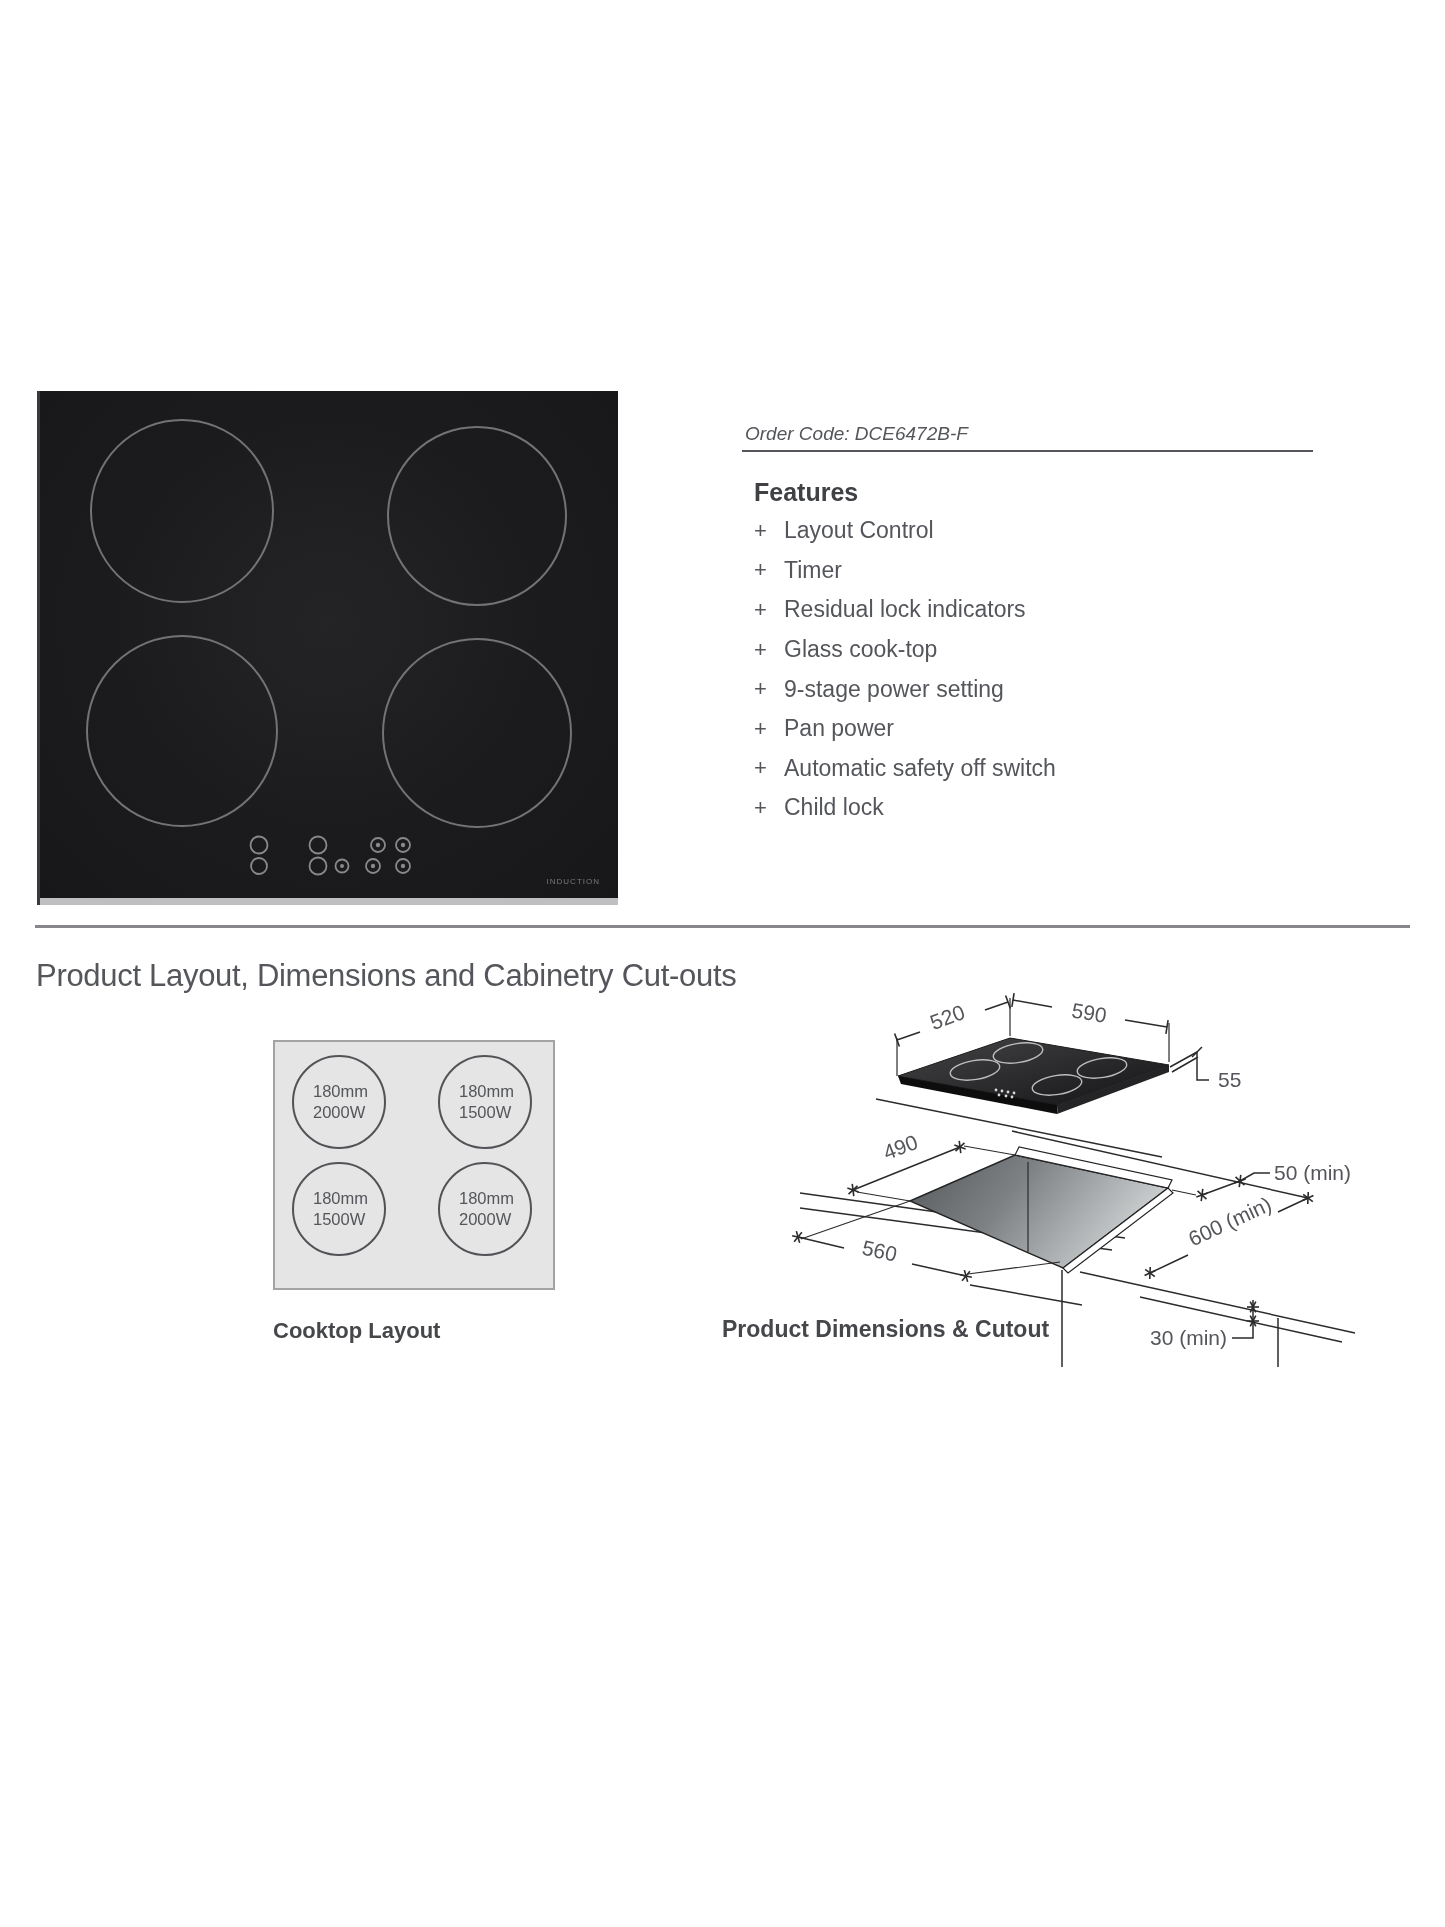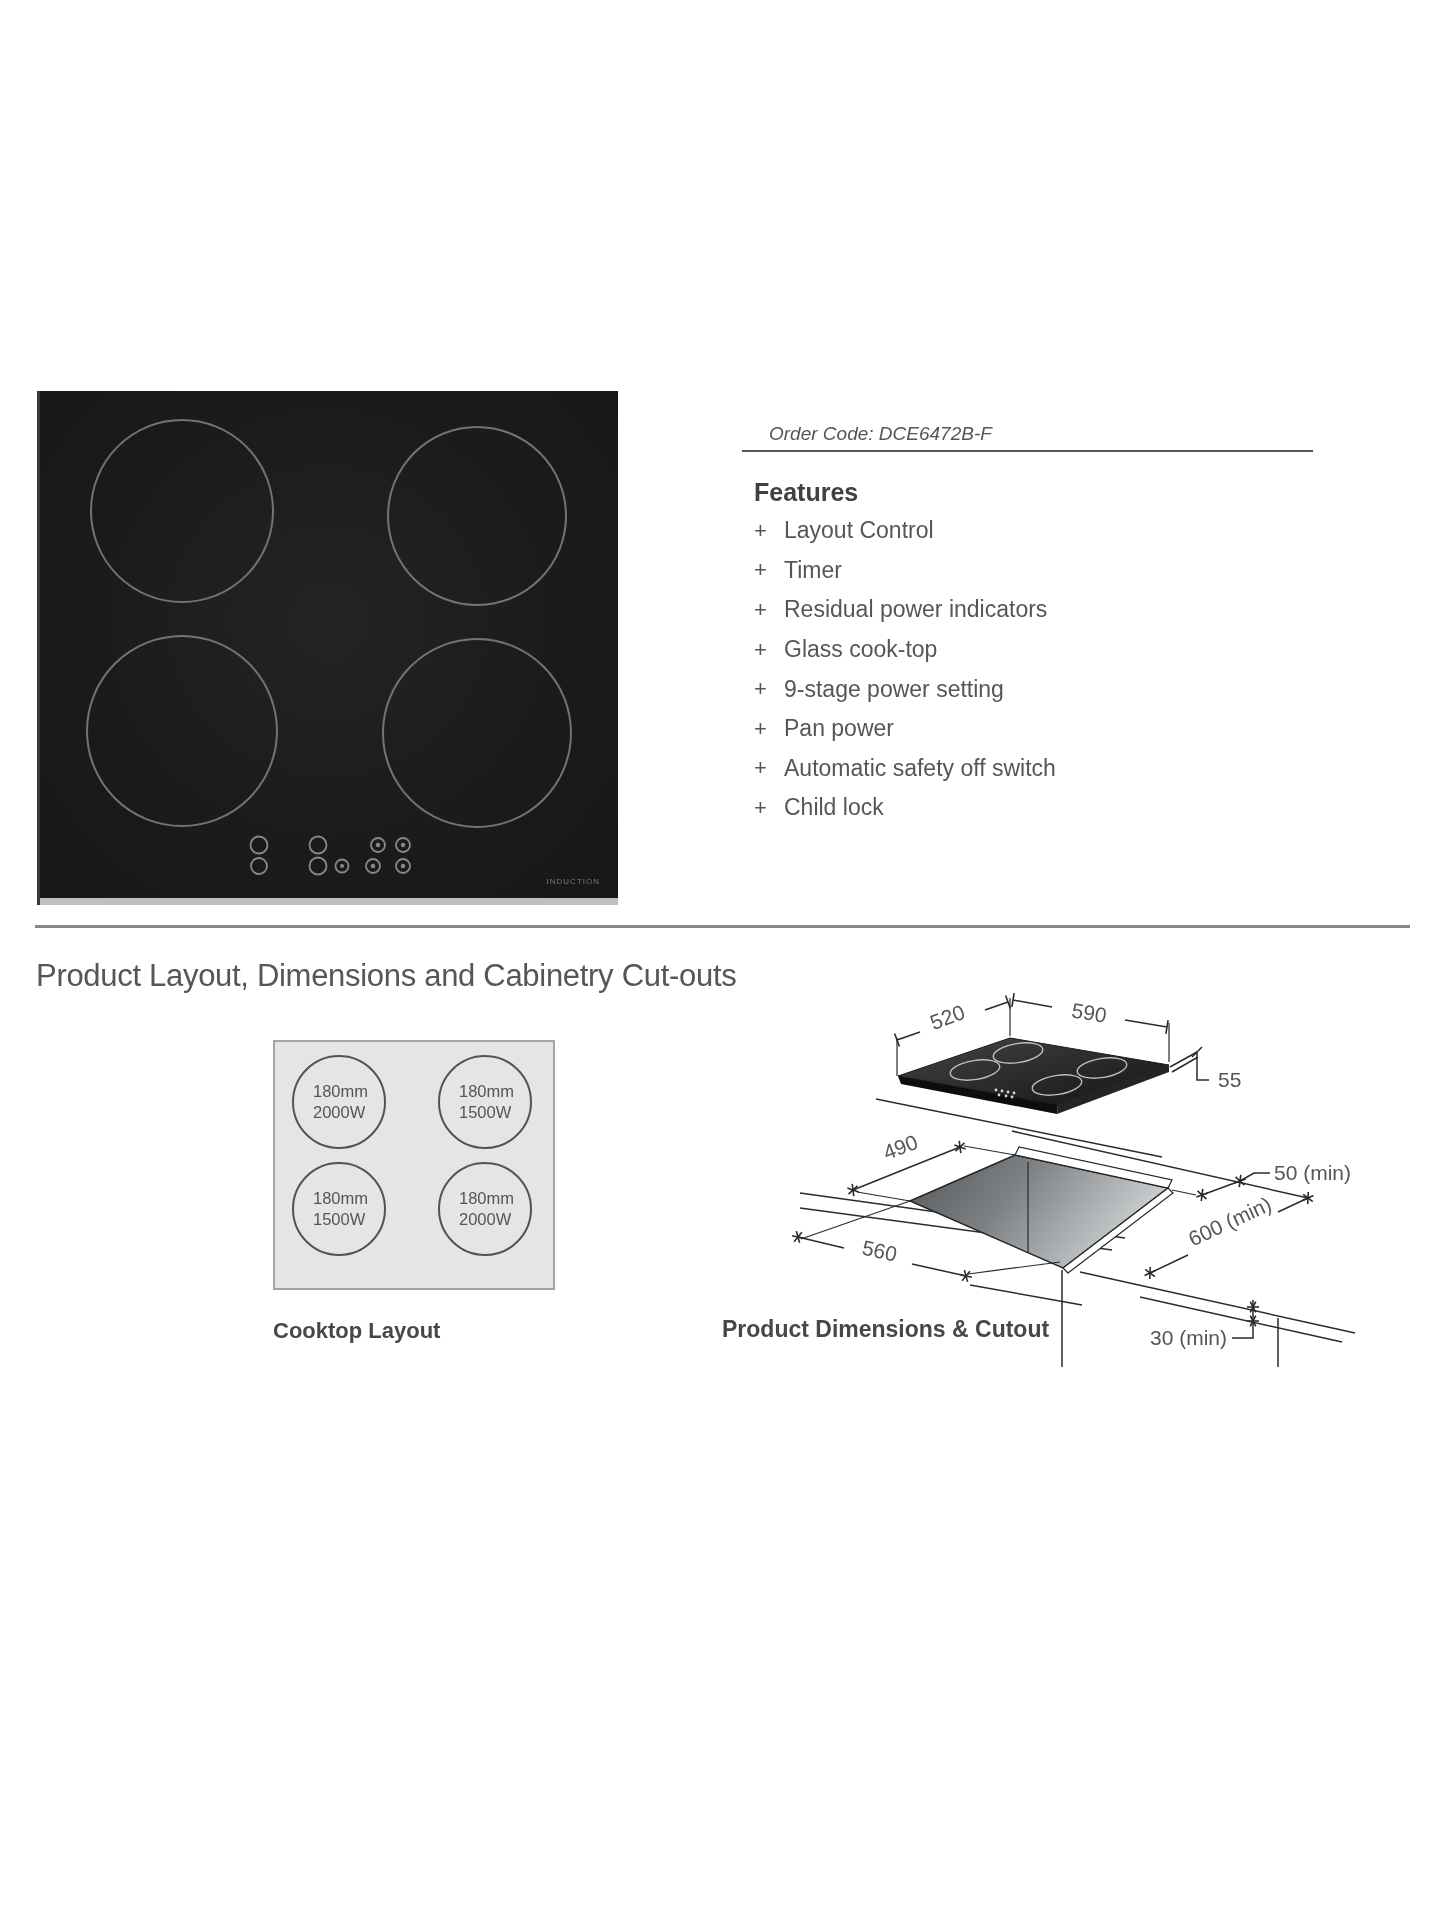--- a/index.html
+++ b/index.html
@@ -8,21 +8,21 @@
 
   
   .photo{position:absolute;left:37px;top:391px;width:581px;height:514px;
          background:radial-gradient(ellipse at 50% 45%, #242426 0%, #1b1b1d 55%, #171719 100%);}
   .photo svg{display:block;}
 
   
   .title{position:absolute;left:745px;top:366px;width:600px;
          font-size:35px;letter-spacing:-0.2px;color:#e94f45;font-weight:400;}
   .order-code{position:absolute;left:745px;top:423px;font-size:19px;font-style:italic;
-              color:#54565b;margin-left:24px;}
+              color:#54565b;}
   .rule-order{position:absolute;left:742px;top:450px;width:571px;height:0;
               border-top:2.5px solid #54565b;}
   .features-title{position:absolute;left:754px;top:478px;font-size:25px;font-weight:700;color:#3f4145;}
   .features{position:absolute;left:754px;top:511px;margin:0;padding:0;list-style:none;}
   .features li{display:flex;align-items:center;height:39.6px;font-size:23px;color:#54565b;}
   .features .plus{width:30px;color:#54565b;font-size:22px;}
 
   
   .rule-main{position:absolute;left:35px;top:925px;width:1375px;height:0;
              border-top:3px solid #85878b;}
@@ -93,21 +93,21 @@
     <li>
         <span class="plus">+</span>
         <span>Layout Control</span>
       </li>
     <li>
         <span class="plus">+</span>
         <span>Timer</span>
       </li>
     <li>
         <span class="plus">+</span>
-        <span>Residual power indicators</span>
+        <span>Residual lock indicators</span>
       </li>
     <li>
         <span class="plus">+</span>
         <span>Glass cook-top</span>
       </li>
     <li>
         <span class="plus">+</span>
         <span>9-stage power setting</span>
       </li>
     <li>

